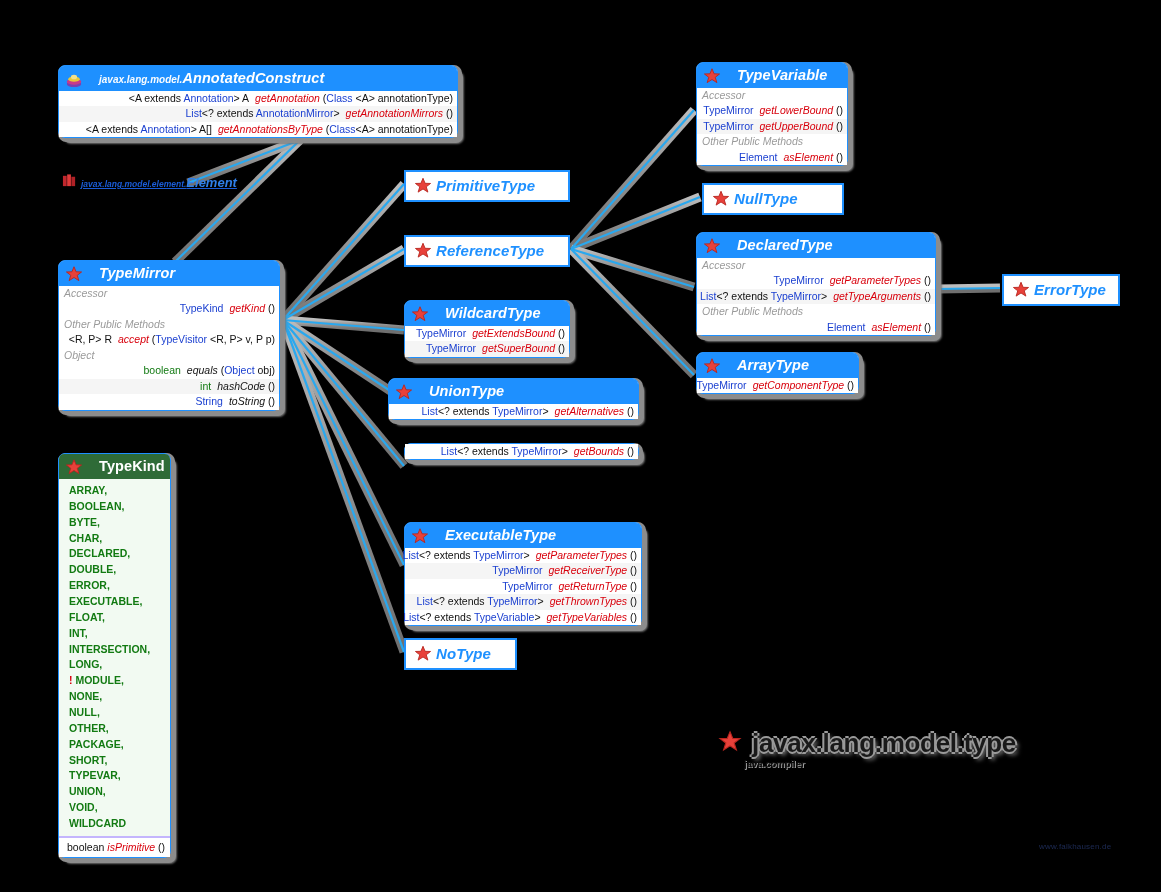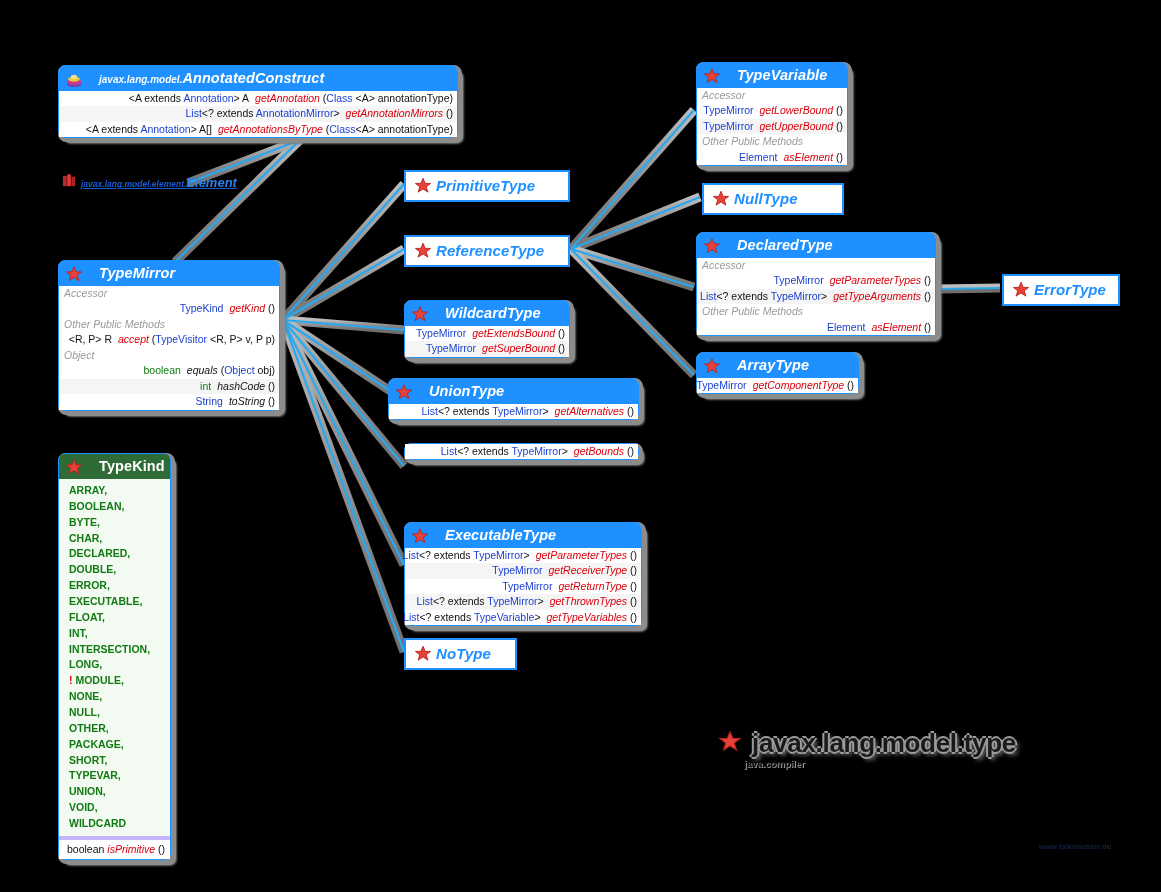--- a/index.html
+++ b/index.html
@@ -88,21 +88,21 @@
 
   
   .enum-body { background:#f2faf2; padding:4px 0 4px 0; }
   .enum-body .ev {
     font-size:10.5px; font-weight:bold; color:#127a12;
     padding:1px 6px 1px 10px; white-space:nowrap; line-height:1.32;
   }
   .enum-body .ev .bang { color:#d8000c; }
   .enum-foot {
     background:#fff; padding:3px 6px 4px 8px; font-size:10.5px; white-space:nowrap;
-    border-top:4px solid #c4b5fd;
+    border-top:2px solid #c4b5fd;
   }
   .enum-foot .k { color:#111; }
   .enum-foot .m { color:#d8000c; font-style:italic; }
 
   
   .extlink {
     position:absolute; z-index:6;
     display:flex; align-items:center; gap:4px;
     white-space:nowrap;
   }

